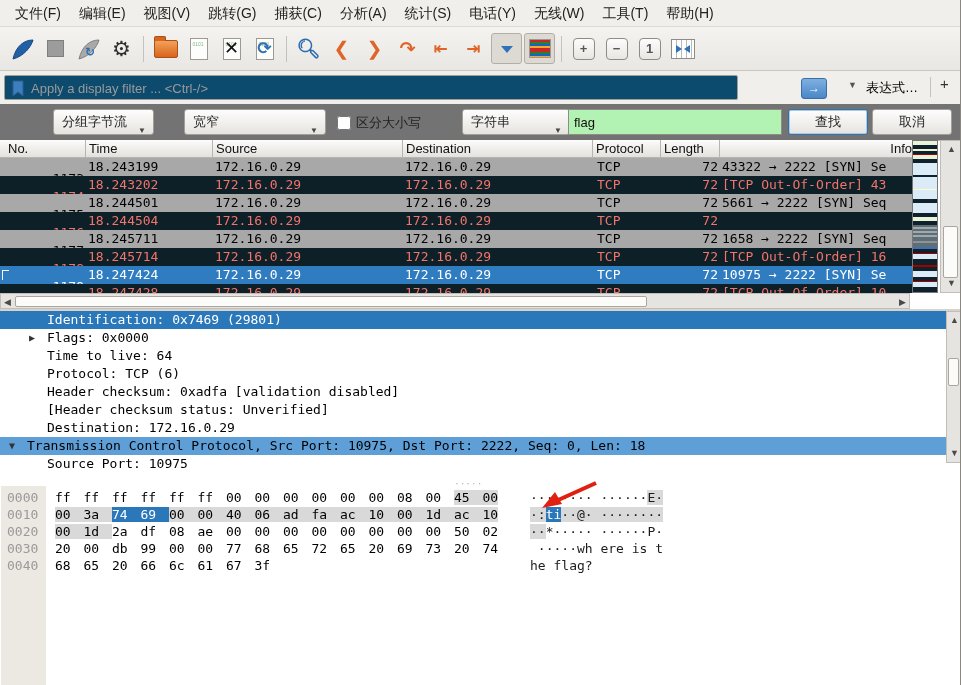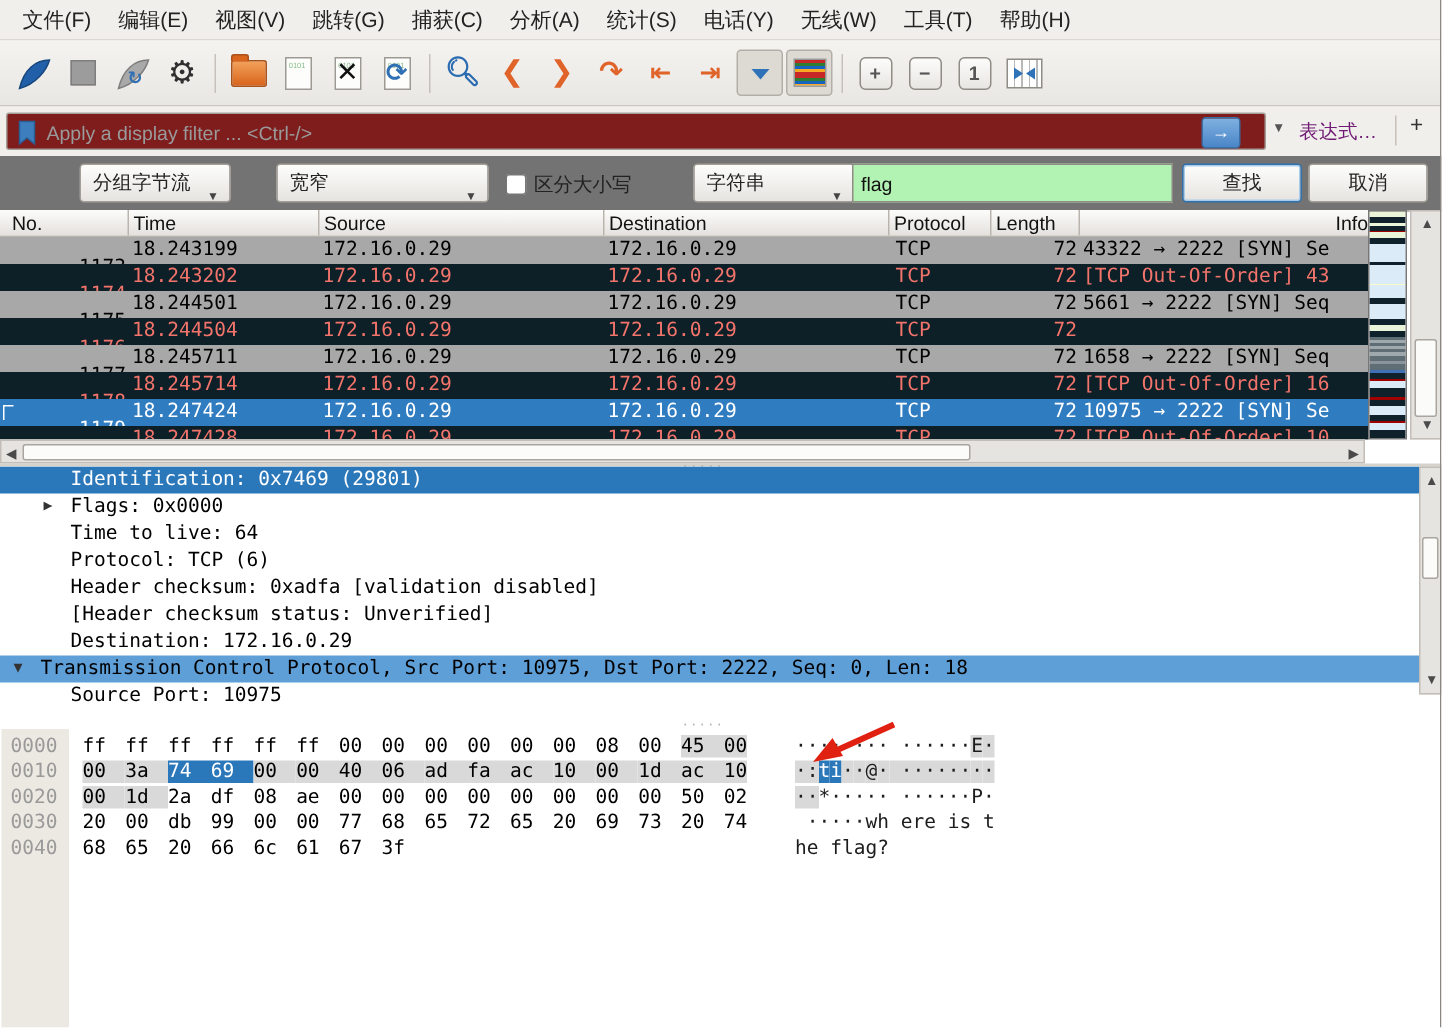--- a/index.html
+++ b/index.html
@@ -35,26 +35,26 @@
   .bluetri{width:0;height:0;border-left:6px solid transparent;border-right:6px solid transparent;border-top:7px solid #2f72b8;margin:1px auto 0;}
   .colorlines{width:20px;height:17px;background:repeating-linear-gradient(#c62828 0 2px,#2e7d32 2px 4px,#1565c0 4px 6px,#f9a825 6px 8px,#c62828 8px 10px);border:1px solid #999;}
   .zbtn{width:20px;height:20px;border:1px solid #8f8b85;border-radius:4px;background:linear-gradient(#fcfcfb,#e8e6e2);
         display:flex;align-items:center;justify-content:center;font-weight:bold;color:#555;font-size:13px;}
   .colsic{width:22px;height:18px;border:1px solid #8f8b85;background:repeating-linear-gradient(90deg,#fff 0 4px,#b9b9b9 4px 5px);position:relative;}
   .colsic:after{content:"";position:absolute;left:4px;top:5px;width:0;height:0;border-top:4px solid transparent;border-bottom:4px solid transparent;border-left:6px solid #2f72b8;}
   .colsic:before{content:"";position:absolute;right:4px;top:5px;width:0;height:0;border-top:4px solid transparent;border-bottom:4px solid transparent;border-right:6px solid #2f72b8;}
 
   
   #filterbar{position:absolute;left:0;top:71px;width:961px;height:33px;background:#f0efeb;border-bottom:1px solid #d8d5cf;}
-  #filter-input{position:absolute;left:4px;top:4px;width:840px;height:25px;background:#7f1d1d;border:1px solid #a39e97;border-radius:2px;box-sizing:border-box;}
+  #filter-input{position:absolute;left:4px;top:4px;width:734px;height:25px;background:#0c4a6e;border:1px solid #a39e97;border-radius:2px;box-sizing:border-box;}
   #filter-placeholder{position:absolute;left:26px;top:4px;color:#9a9a9a;font-size:13px;line-height:17px;}
   .bookmark{position:absolute;left:6px;top:4px;}
   #filter-apply{position:absolute;left:796px;top:2px;width:24px;height:19px;background:linear-gradient(#7fb1e0,#4a86c8);border:1px solid #3a6ea5;border-radius:3px;color:#fff;font-weight:bold;text-align:center;line-height:18px;font-size:12px;}
   #filter-caret{position:absolute;left:848px;top:9px;font-size:9px;color:#555;}
-  #filter-expression{position:absolute;left:866px;top:8px;font-size:13px;color:#701a75;}
+  #filter-expression{position:absolute;left:866px;top:8px;font-size:13px;color:#000000;}
   #filter-plus-sep{position:absolute;left:930px;top:6px;width:1px;height:20px;background:#c6c2bb;}
   #filter-plus{position:absolute;left:940px;top:4px;font-size:15px;color:#333;}
 
   
   #findbar{position:absolute;left:0;top:104px;width:961px;height:36px;background:#737373;border-bottom:1px solid #b7b3ac;}
   .combo{position:absolute;top:5px;height:26px;background:linear-gradient(#fdfdfc,#e6e4e0);border:1px solid #a39e97;border-radius:3px;box-sizing:border-box;font-size:13px;line-height:24px;padding-left:8px;color:#222;}
   .combo .caret{position:absolute;right:7px;top:9px;font-size:8px;color:#444;}
   #find-checkbox-wrap{position:absolute;left:337px;top:10px;display:flex;align-items:center;font-size:13px;color:#222;}
   #find-checkbox{width:14px;height:14px;margin:0 5px 0 0;}
   #find-input{position:absolute;left:568px;top:5px;width:214px;height:26px;background:#b2f2b2;border:1px solid #8f8b85;box-sizing:border-box;font-size:13px;padding:0 5px;color:#111;font-family:inherit;}

